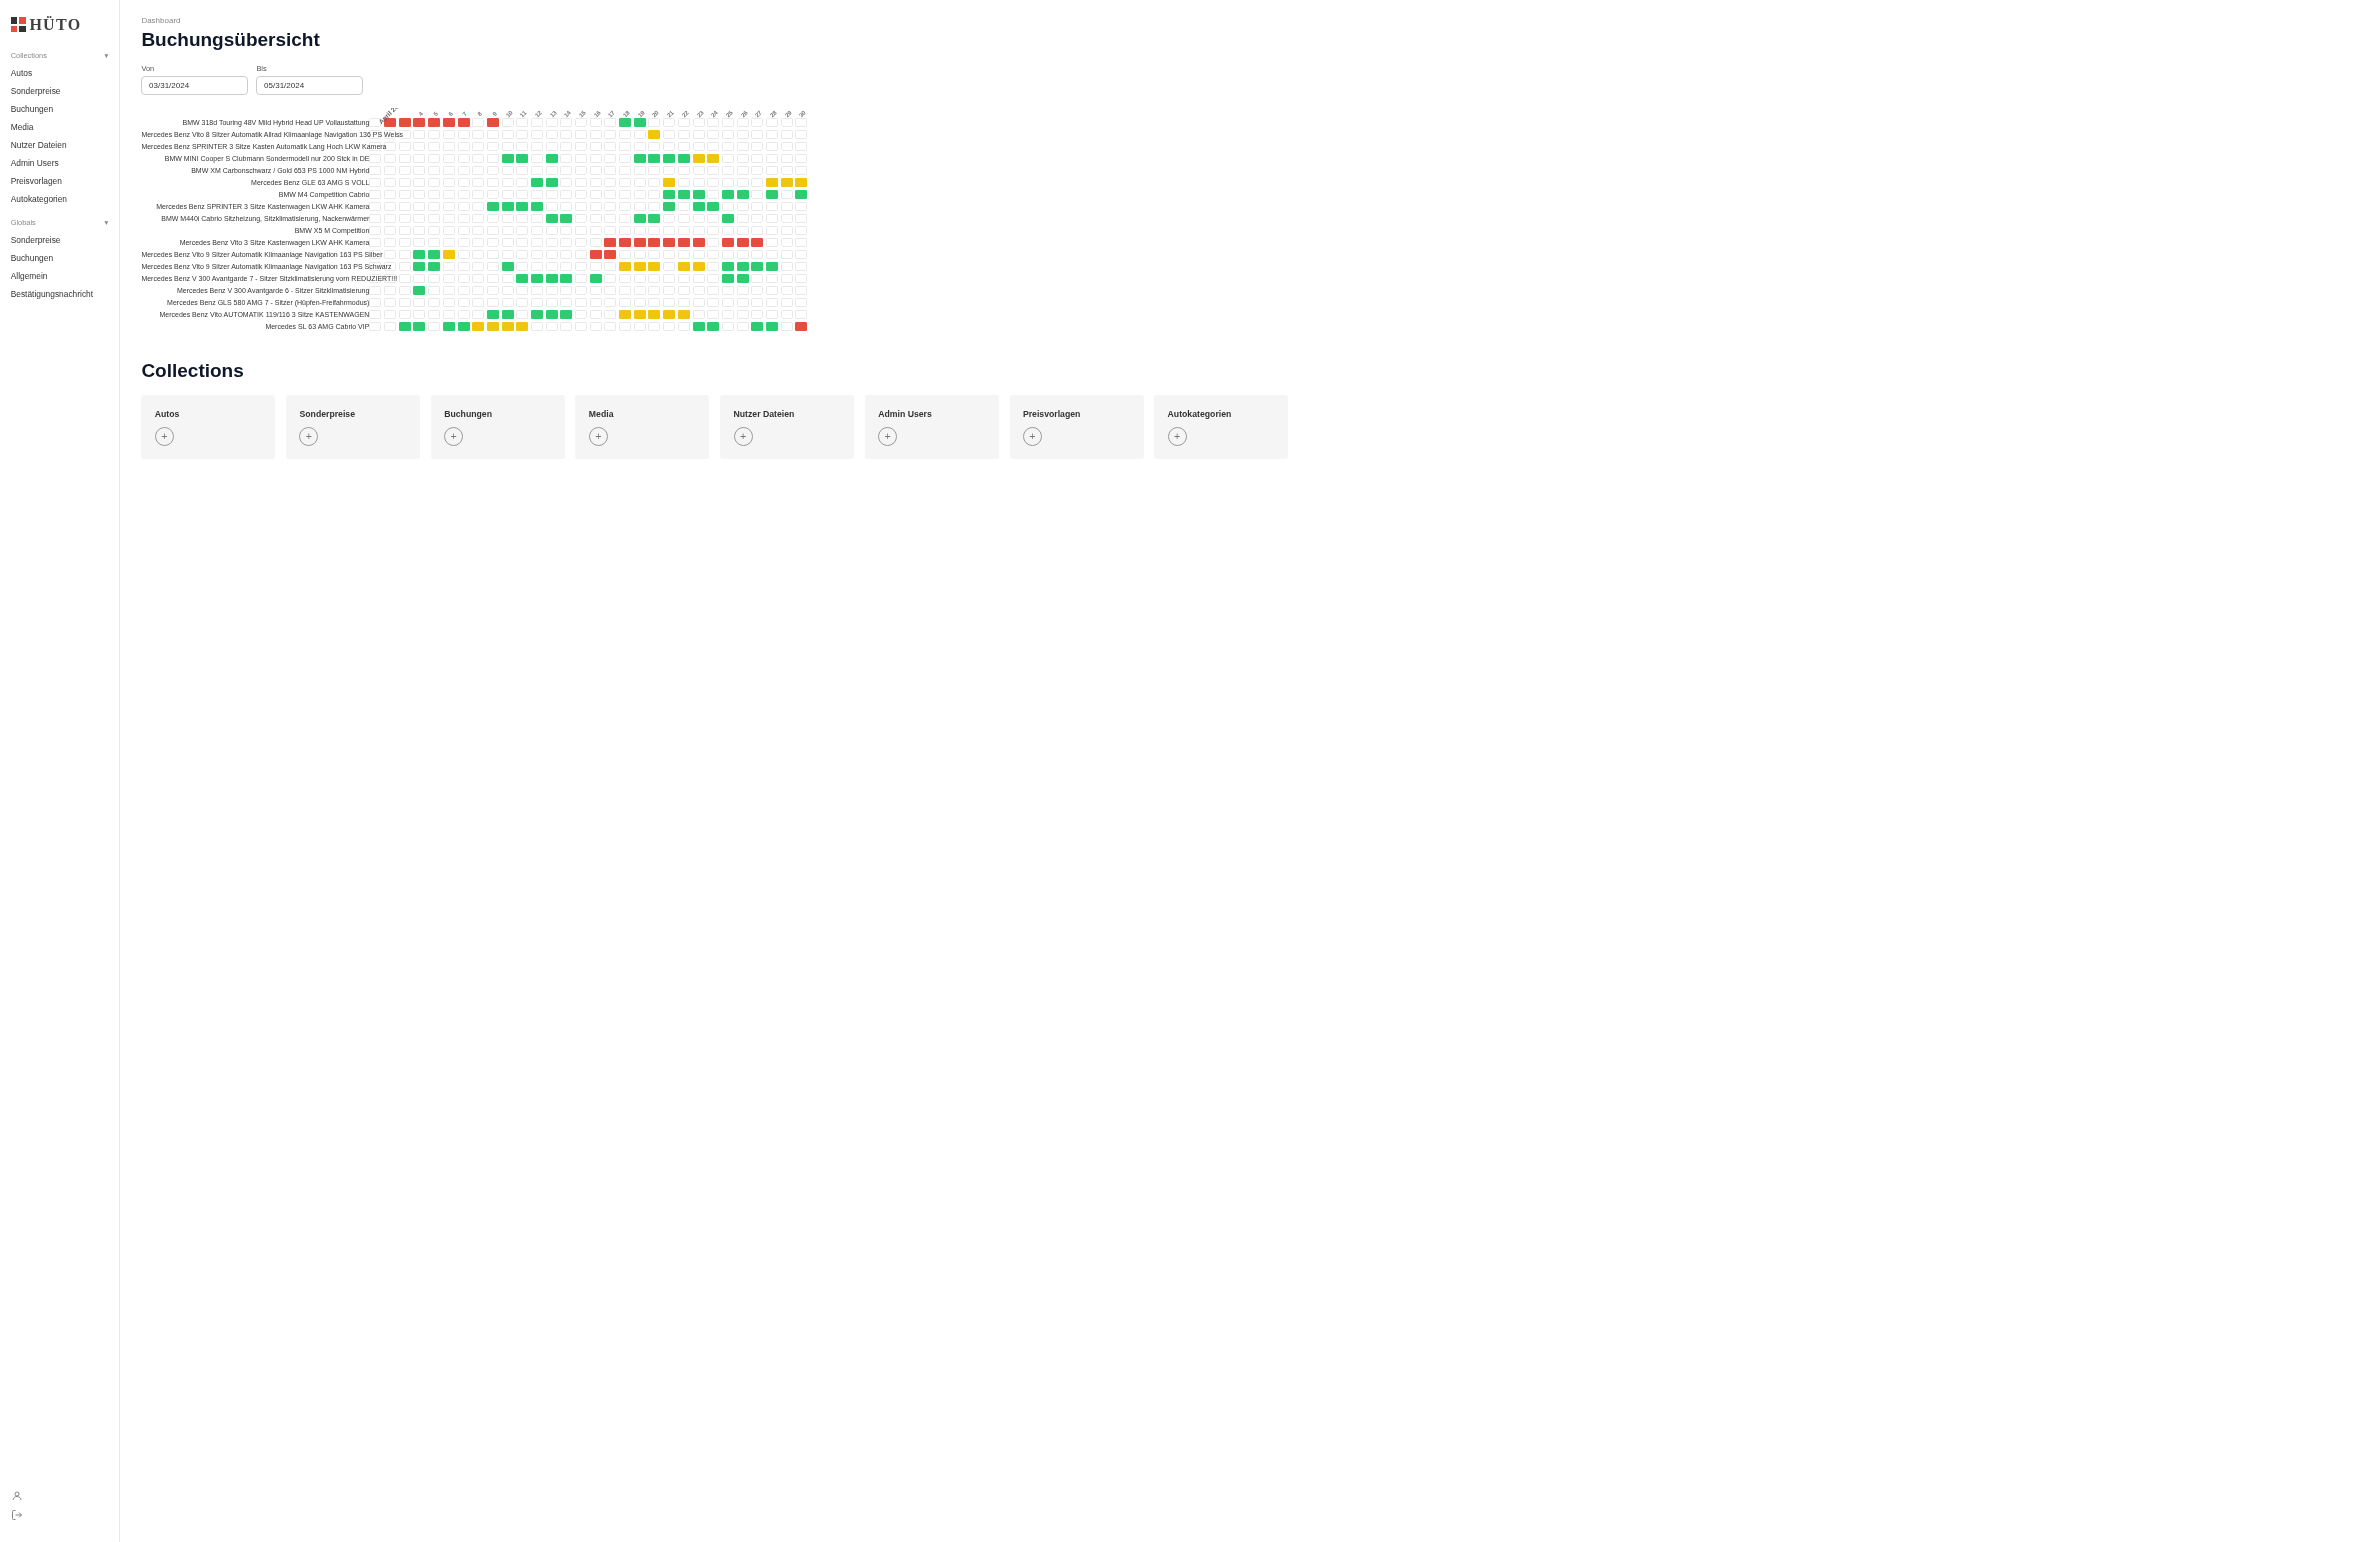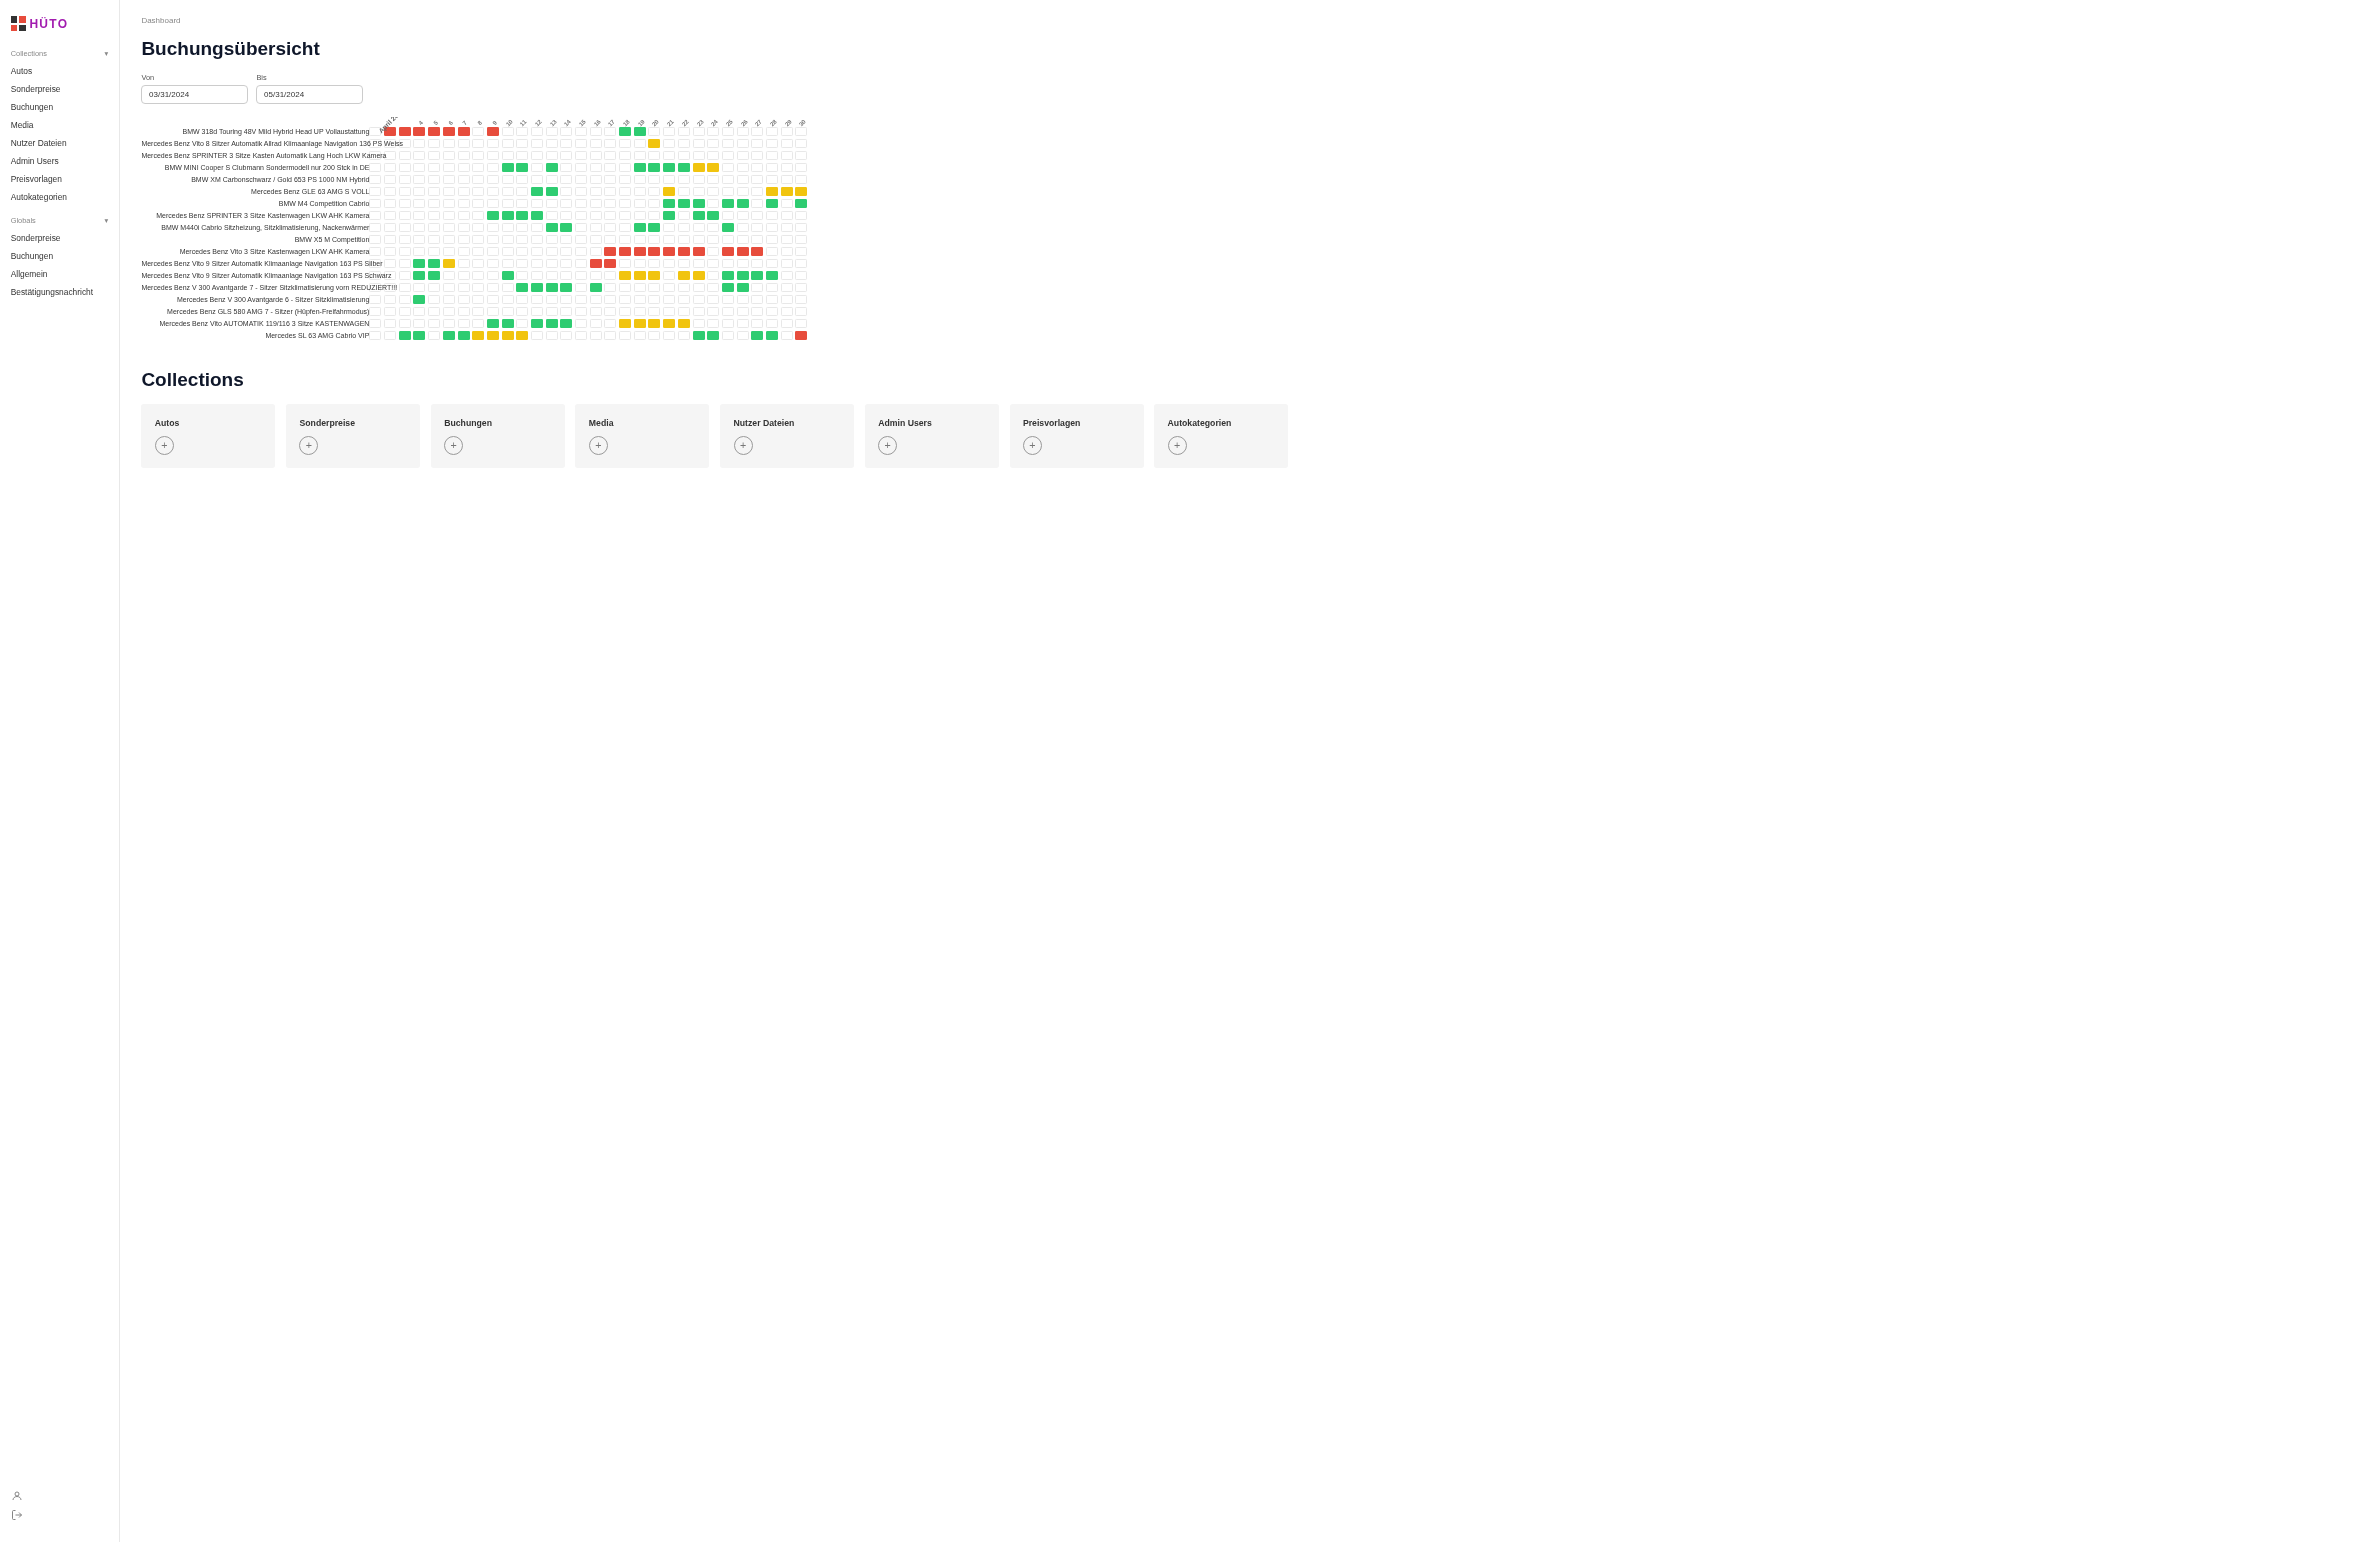--- a/index.html
+++ b/index.html
@@ -26,21 +26,21 @@
     .logo-icon {
       display: grid; grid-template-columns: 1fr 1fr; gap: 1.3px; width: 16px; height: 16px;
     }
     .logo-icon span {
       width: 6.7px; height: 6.7px; display: block;
     }
     .logo-icon span:nth-child(1) { background: #333; }
     .logo-icon span:nth-child(2) { background: #e74c3c; }
     .logo-icon span:nth-child(3) { background: #e74c3c; }
     .logo-icon span:nth-child(4) { background: #333; }
-    .logo-text { font-size: 12px; font-weight: 700; color: #a21caf; letter-spacing: 1.3px; text-transform: uppercase; }
+    .logo-text { font-size: 16px; font-weight: 700; color: #404040; letter-spacing: 1.3px; text-transform: uppercase; font-family: Liberation Serif, serif; }
 
     .sidebar-section-header {
       display: flex; align-items: center; justify-content: space-between;
       padding: 4px 10.7px; color: #888; font-size: 7.4px; font-weight: 500; cursor: pointer;
     }
     .sidebar-item {
       padding: 4px 10.7px; color: #333; font-size: 8.4px; cursor: pointer;
       display: block;
     }
     .sidebar-divider { height: 5.4px; }
@@ -53,21 +53,21 @@
     .sidebar-footer-icon {
       cursor: pointer; color: #555;
     }
 
     
     #main {
       flex: 1;
       overflow-y: auto;
       padding: 16px 21.4px;
     }
-    .breadcrumb { color: #888; font-size: 8px; margin-bottom: 13px; }
+    .breadcrumb { color: #888; font-size: 8px; margin-bottom: 4px; }
 
     
     .section-title { font-size: 19px; font-weight: 600; color: #0f172a; margin-bottom: 13.4px; }
 
     .date-row { display: flex; gap: 8px; margin-bottom: 13.4px; }
     .date-field label { display: block; font-size: 7.4px; color: #555; margin-bottom: 2.7px; }
     .date-field input {
       border: 0.7px solid #ccc; padding: 4px 6.7px; font-size: 8px; border-radius: 4px; width: 107px; color: #333;
     }
 

